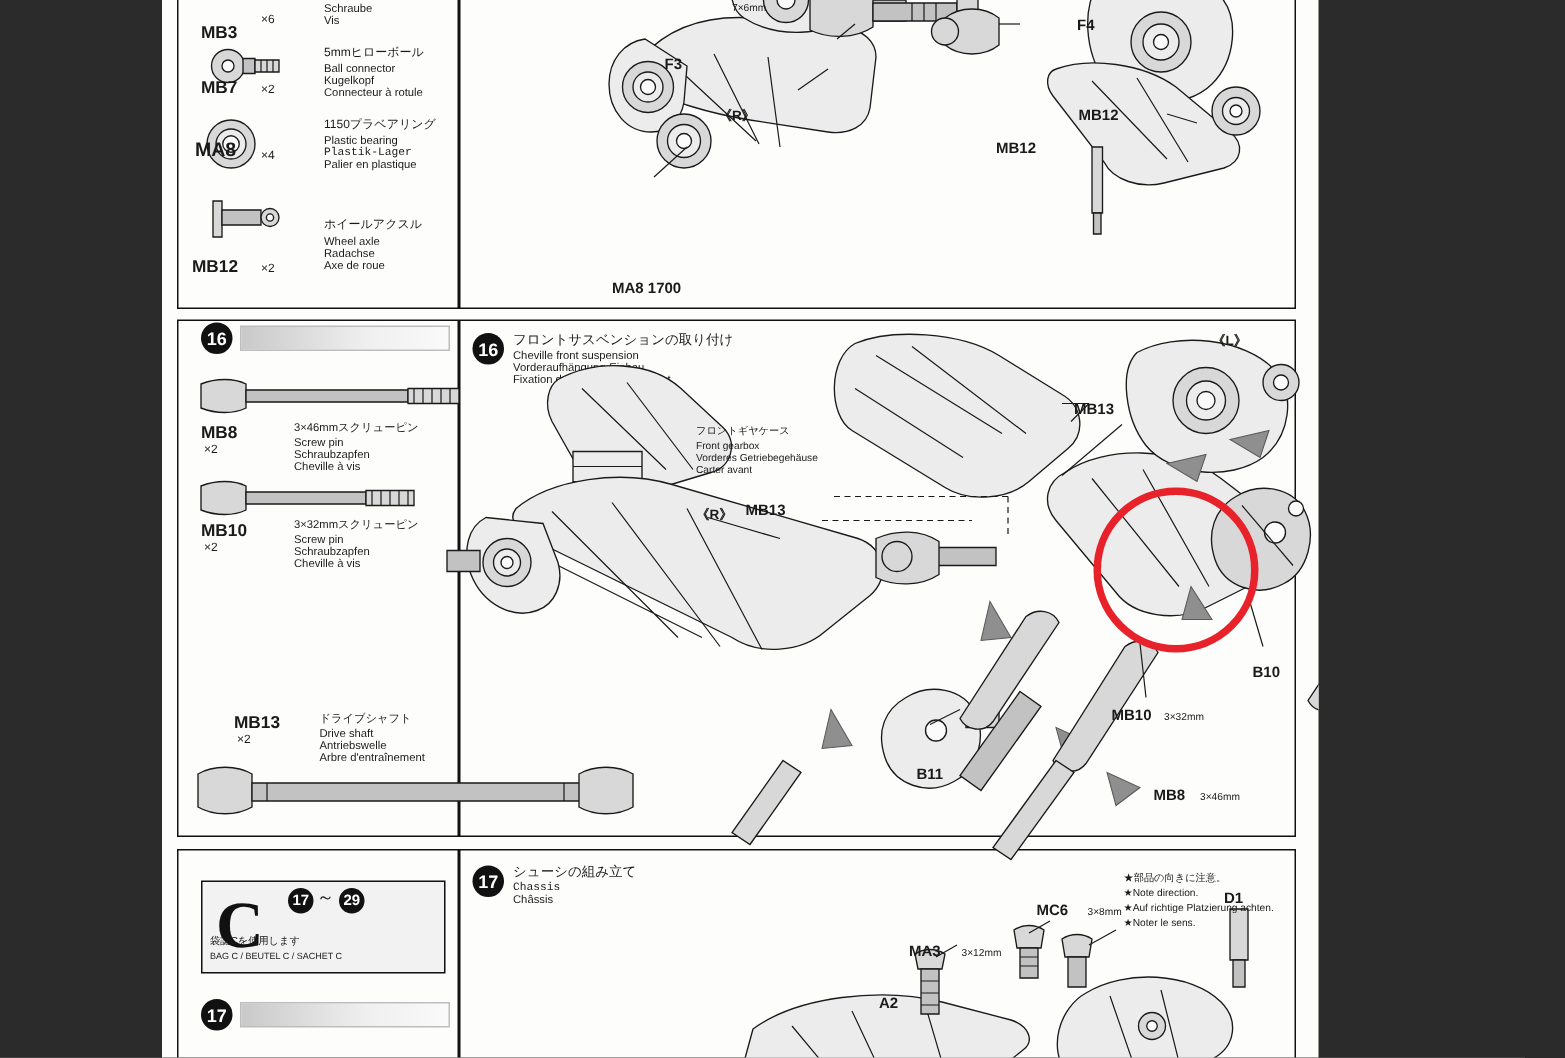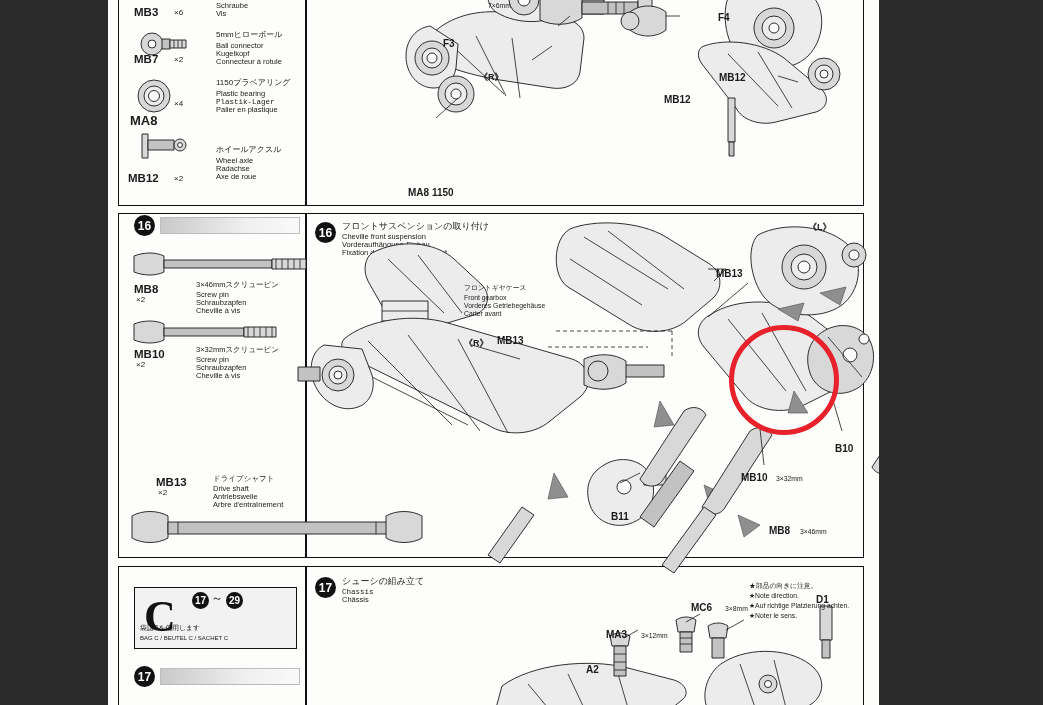--- a/index.html
+++ b/index.html
@@ -117,21 +117,21 @@
     <div class="frame" style="left:10px; top:-60px; width:188px; height:266px;"></div>
 
     <div class="frame" style="left:198px; top:-60px; width:558px; height:266px;"></div>
 
     <div class="frame" style="left:10px; top:213px; width:188px; height:345px;"></div>
     <div class="frame" style="left:198px; top:213px; width:558px; height:345px;"></div>
 
     <div class="frame" style="left:10px; top:566px; width:188px; height:160px;"></div>
     <div class="frame" style="left:198px; top:566px; width:558px; height:160px;"></div>
 
-    <div class="t part" style="left:26px; top:6px;">MB3</div>
+    <div class="t part" style="left:26px; top:16px;">MB3</div>
     <div class="t qty" style="left:66px; top:9px;">×6</div>
     <div class="t sm" style="left:108px; top:-6px;">Screw</div>
     <div class="t sm" style="left:108px; top:2px;">Schraube</div>
     <div class="t sm" style="left:108px; top:10px;">Vis</div>
 
     <div class="svgwrap" style="left:30px; top:30px;">
       <svg width="60" height="36" viewBox="0 0 60 36">
         <circle class="fillgrey" cx="14" cy="14" r="11"></circle>
         <circle class="fillwhite" cx="14" cy="14" r="4"></circle>
         <path class="fillgrey2" d="M24 9 h8 v10 h-8 z"></path>
@@ -146,21 +146,21 @@
     <div class="t sm" style="left:108px; top:50px;">Kugelkopf</div>
     <div class="t sm" style="left:108px; top:58px;">Connecteur à rotule</div>
 
     <div class="svgwrap" style="left:24px; top:78px;">
       <svg width="52" height="40" viewBox="0 0 52 40">
         <circle class="fillgrey" cx="22" cy="18" r="16"></circle>
         <circle class="filllight" cx="22" cy="18" r="10"></circle>
         <circle class="fillwhite" cx="22" cy="18" r="5.5"></circle>
       </svg>
     </div>
-    <div class="t partbig" style="left:22px; top:93px;margin-top:21px;">MA8</div>
+    <div class="t partbig" style="left:22px; top:93px;">MA8</div>
     <div class="t qty" style="left:66px; top:100px;">×4</div>
     <div class="t jp" style="left:108px; top:79px; font-size:8px;">1150プラベアリング</div>
     <div class="t sm" style="left:108px; top:90px;">Plastic bearing</div>
     <div class="t sm" style="left:108px; top:98px;font-family:Liberation Mono, monospace;">Plastik-Lager</div>
     <div class="t sm" style="left:108px; top:106px;">Palier en plastique</div>
 
     <div class="svgwrap" style="left:28px; top:128px;">
       <svg width="56" height="40" viewBox="0 0 56 40">
         <path class="fillgrey" d="M6 6 h6 v24 h-6 z"></path>
         <path class="fillgrey2" d="M12 12 h26 v10 h-26 z"></path>
@@ -246,21 +246,21 @@
 
         <path class="lnthin" d="M244 104 l-20 14"></path>
         <path class="lnthin" d="M490 140 l-20 -6"></path>
       </svg>
     </div>
 
     <div class="t xs" style="left:380px; top:2px;">7×6mm</div>
     <div class="t lbl" style="left:335px; top:38px;">F3</div>
     <div class="t lblsm" style="left:371px; top:72px;">《R》</div>
     <div class="t lbl" style="left:556px; top:94px;">MB12</div>
-    <div class="t lbl" style="left:300px; top:187px;">MA8 1150</div>
+    <div class="t lbl" style="left:300px; top:187px;">MA8 1700</div>
     <div class="t lbl" style="left:610px; top:12px;">F4</div>
     <div class="t lbl" style="left:611px; top:72px;">MB12</div>
 
     <div class="stepnum" style="left:26px; top:215px;">16</div>
     <div class="greybar" style="left:52px; top:217px; width:140px;"></div>
 
     <div class="svgwrap" style="left:24px; top:252px;">
       <svg width="178" height="30" viewBox="0 0 178 30">
         <path class="fillgrey" d="M2 4 c10 -4 22 -4 30 0 l0 16 c-8 4 -20 4 -30 0 z"></path>
         <path class="fillgrey2" d="M32 8 h108 v8 h-108 z"></path>

